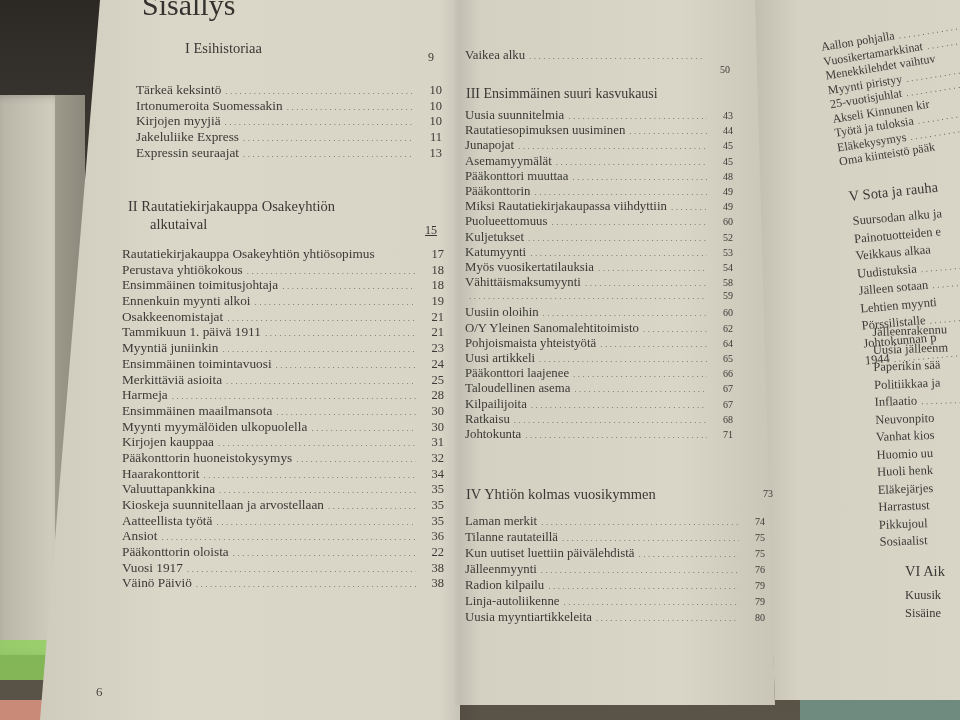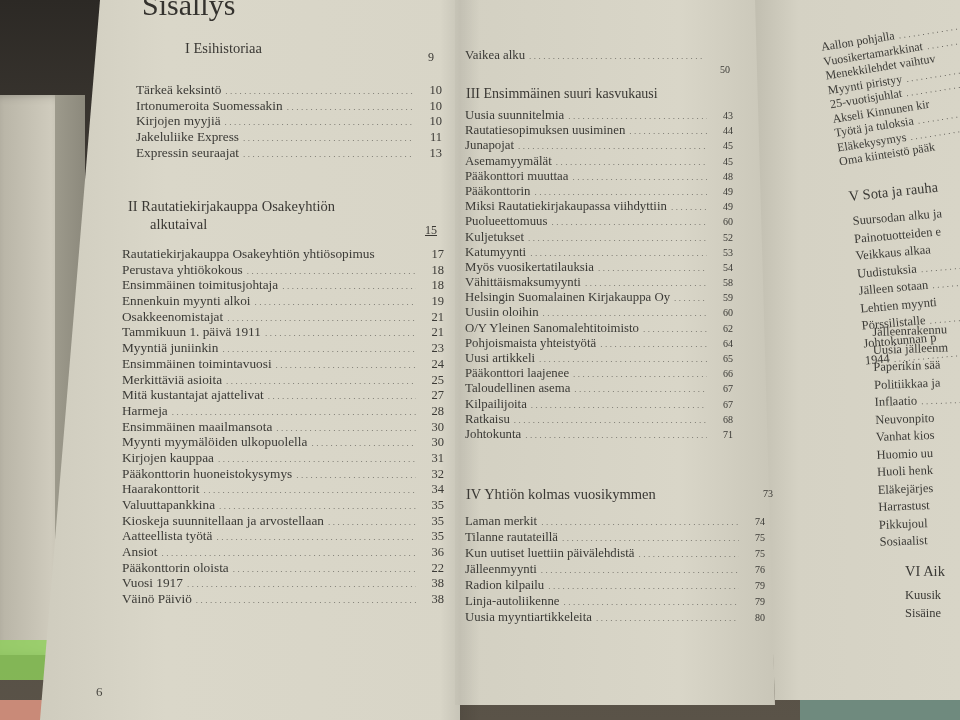--- a/index.html
+++ b/index.html
@@ -157,25 +157,20 @@
       <span class="label">Ensimmäinen toimintavuosi</span>
       <span class="dots"></span>
       <span class="num">24</span>
     </div>
   <div class="row">
       <span class="label">Merkittäviä asioita</span>
       <span class="dots"></span>
       <span class="num">25</span>
     </div>
   <div class="row">
-      <span class="label">Mitä kustantajat ajattelivat</span>
-      <span class="dots"></span>
-      <span class="num">27</span>
-    </div>
-  <div class="row">
       <span class="label">Harmeja</span>
       <span class="dots"></span>
       <span class="num">28</span>
     </div>
   <div class="row">
       <span class="label">Ensimmäinen maailmansota</span>
       <span class="dots"></span>
       <span class="num">30</span>
     </div>
   <div class="row">
@@ -302,21 +297,20 @@
       <span class="label">Myös vuosikertatilauksia</span>
       <span class="dots"></span>
       <span class="num">54</span>
     </div>
   <div class="row">
       <span class="label">Vähittäismaksumyynti</span>
       <span class="dots"></span>
       <span class="num">58</span>
     </div>
   <div class="row">
-      <span class="label">Helsingin Suomalainen Kirjakauppa Oy</span>
       <span class="dots"></span>
       <span class="num">59</span>
     </div>
   <div class="row">
       <span class="label">Uusiin oloihin</span>
       <span class="dots"></span>
       <span class="num">60</span>
     </div>
   <div class="row">
       <span class="label">O/Y Yleinen Sanomalehtitoimisto</span>

